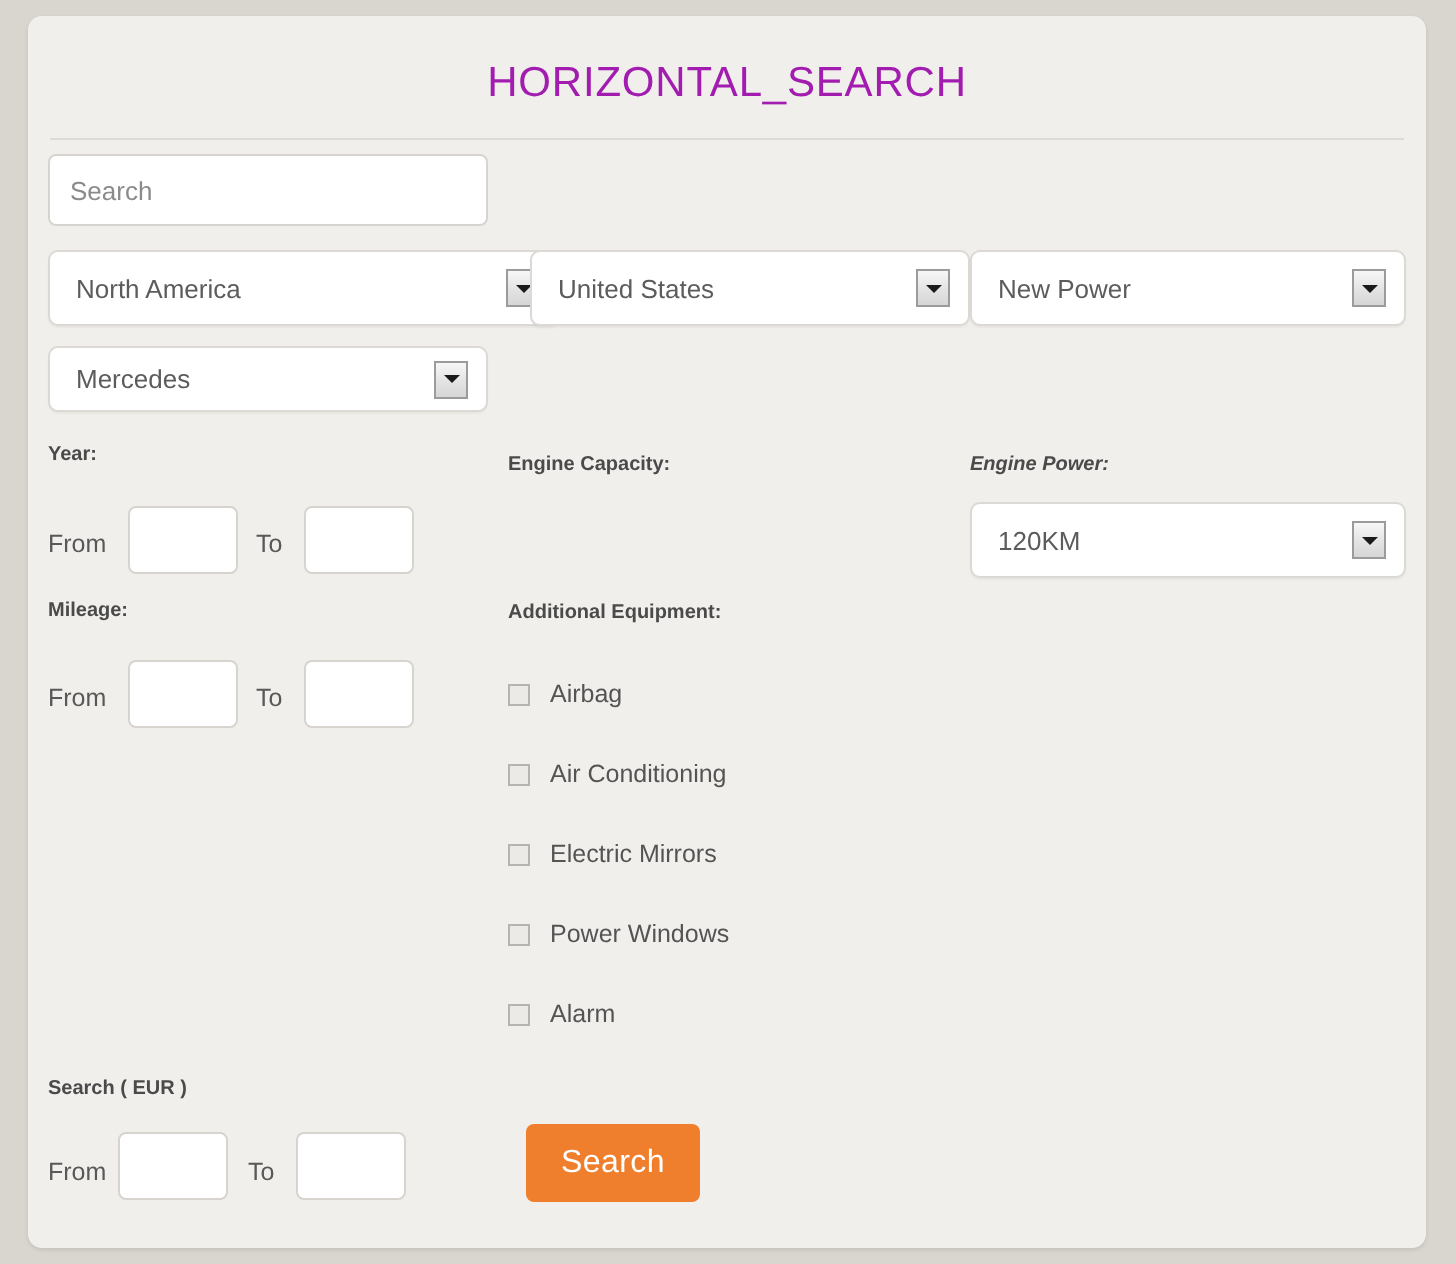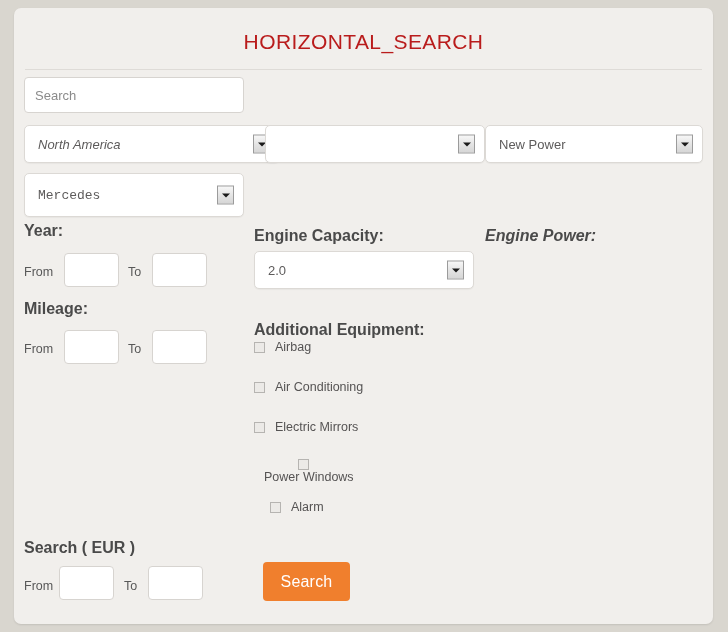--- a/index.html
+++ b/index.html
@@ -24,21 +24,21 @@
     background: #f1efec;
     border-radius: 7px;
     box-shadow: 0 1px 2px rgba(0,0,0,0.10);
   }
   .panel-title {
     position: absolute;
     left: 0; top: 22px;
     width: 699px;
     text-align: center;
     font-size: 21px;
-    color: #b91c1c;
+    color: #a21caf;
     letter-spacing: 0.4px;
     font-weight: 400;
   }
   .divider {
     position: absolute;
     left: 11px; top: 61px;
     width: 677px; height: 1px;
     background: #dedbd7;
   }
   
@@ -84,21 +84,21 @@
   .sel-arrow i {
     display: block;
     width: 0; height: 0;
     border-left: 4px solid transparent;
     border-right: 4px solid transparent;
     border-top: 4px solid #1a1a1a;
   }
   
   .lbl {
     position: absolute;
-    font-size: 16px;
+    font-size: 10px;
     font-weight: bold;
     color: #4a4a4a;
     white-space: nowrap;
   }
   .rng-word {
     position: absolute;
     font-size: 12.5px;
     color: #585858;
     white-space: nowrap;
   }
@@ -142,88 +142,89 @@
 <body>
 
 <div id="page">
   <div class="panel">
 
     <div class="panel-title">HORIZONTAL_SEARCH</div>
     <div class="divider"></div>
 
     <input class="txt" style="left: 10px; top: 69px; width: 220px; height: 36px;" placeholder="Search">
 
-    <div class="selbox" style="left:10px; top:117px; width:256px; height:38px;font-style:italic;">
+    <div class="selbox" style="left:10px; top:117px; width:256px; height:38px;">
       <span class="sel-label">North America</span>
       <span class="sel-arrow">
           <i></i>
         </span>
     </div>
 
     <div class="selbox" style="left:251px; top:117px; width:220px; height:38px;">
+      <span class="sel-label">United States</span>
       <span class="sel-arrow">
           <i></i>
         </span>
     </div>
 
     <div class="selbox" style="left:471px; top:117px; width:218px; height:38px;">
       <span class="sel-label">New Power</span>
       <span class="sel-arrow">
           <i></i>
         </span>
     </div>
 
-    <div class="selbox" style="left:10px; top:165px; width:220px; height:44px;font-family:Liberation Mono, monospace;">
+    <div class="selbox" style="left:10px; top:165px; width:220px; height:33px;">
       <span class="sel-label">Mercedes</span>
       <span class="sel-arrow">
           <i></i>
         </span>
     </div>
 
     <div class="lbl" style="left:10px; top:214px;">Year:</div>
     <div class="rng-word" style="left:10px; top:257px;">From</div>
     <input class="txt" style="left: 50px; top: 245px; width: 55px; height: 34px;" value="">
     <div class="rng-word" style="left:114px; top:257px;">To</div>
     <input class="txt" style="left: 138px; top: 245px; width: 55px; height: 34px;" value="">
 
     <div class="lbl" style="left:240px; top:219px;">Engine Capacity:</div>
-    <div class="selbox" style="left:240px; top:243px; width:220px; height:38px;">
-      <span class="sel-label">2.0</span>
-      <span class="sel-arrow">
-          <i></i>
-        </span>
-    </div>
 
     <div class="lbl" style="left:471px; top:219px;font-style:italic;">Engine Power:</div>
+    <div class="selbox" style="left:471px; top:243px; width:218px; height:38px;">
+      <span class="sel-label">120KM</span>
+      <span class="sel-arrow">
+          <i></i>
+        </span>
+    </div>
 
     <div class="lbl" style="left:10px; top:292px;">Mileage:</div>
     <div class="rng-word" style="left:10px; top:334px;">From</div>
     <input class="txt" style="left: 50px; top: 322px; width: 55px; height: 34px;" value="">
     <div class="rng-word" style="left:114px; top:334px;">To</div>
     <input class="txt" style="left: 138px; top: 322px; width: 55px; height: 34px;" value="">
 
-    <div class="lbl" style="left:240px; top:293px;margin-top:20px;">Additional Equipment:</div>
+    <div class="lbl" style="left:240px; top:293px;">Additional Equipment:</div>
 
     <div class="cbrow" style="left:240px; top:331px;">
       <span class="cbox"></span>
       <span class="cbtext">Airbag</span>
     </div>
     <div class="cbrow" style="left:240px; top:371px;">
       <span class="cbox"></span>
       <span class="cbtext">Air Conditioning</span>
     </div>
     <div class="cbrow" style="left:240px; top:411px;align-items:center;">
       <span class="cbox"></span>
       <span class="cbtext">Electric Mirrors</span>
     </div>
-    <div class="cbrow" style="left:240px; top:451px;flex-direction:column;">
+    <div class="cbrow" style="left:240px; top:451px;">
       <span class="cbox"></span>
       <span class="cbtext">Power Windows</span>
     </div>
-    <div class="cbrow" style="left:256px; top:491px;">
+    <div class="cbrow" style="left:240px; top:491px;">
       <span class="cbox"></span>
       <span class="cbtext">Alarm</span>
     </div>
 
     <div class="lbl" style="left:10px; top:531px;">Search ( EUR )</div>
     <div class="rng-word" style="left:10px; top:571px;">From</div>
     <input class="txt" style="left: 45px; top: 558px; width: 55px; height: 34px;" value="">
     <div class="rng-word" style="left:110px; top:571px;">To</div>
     <input class="txt" style="left: 134px; top: 558px; width: 55px; height: 34px;" value="">
 

